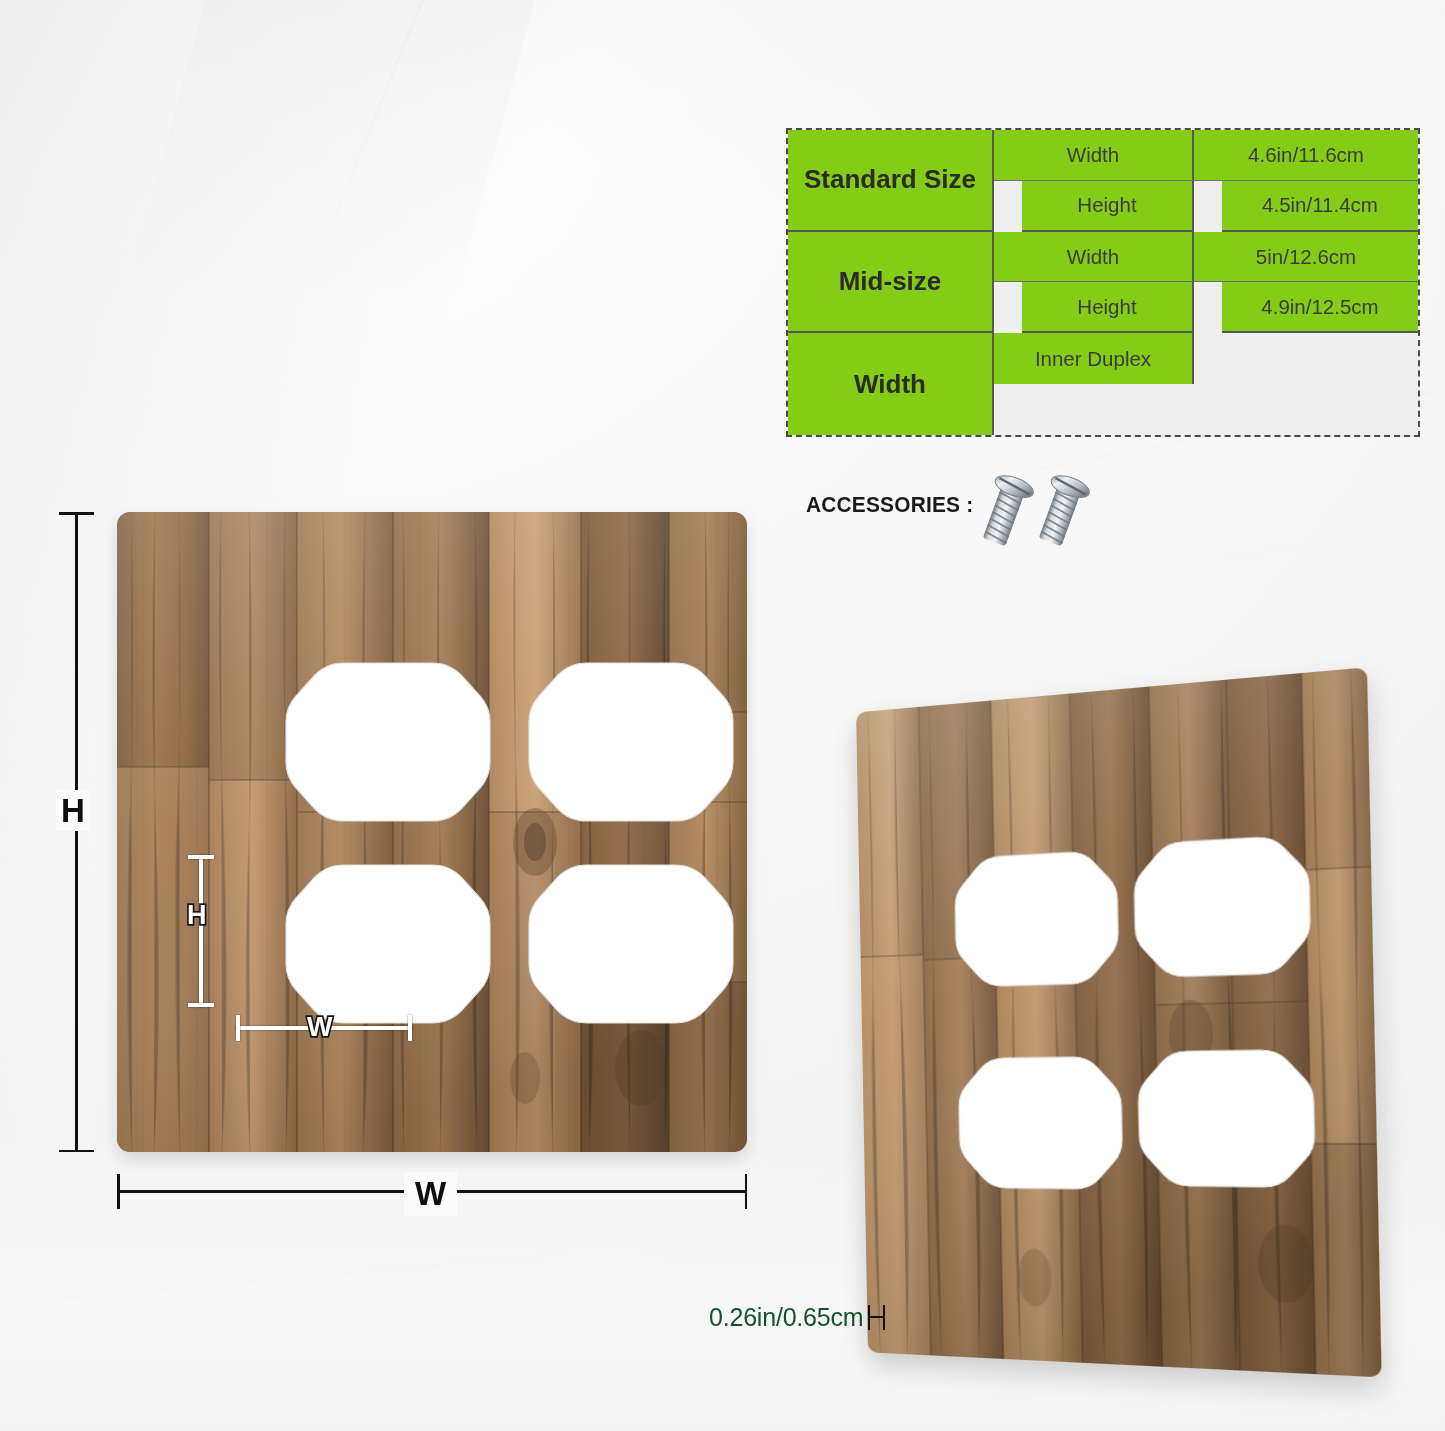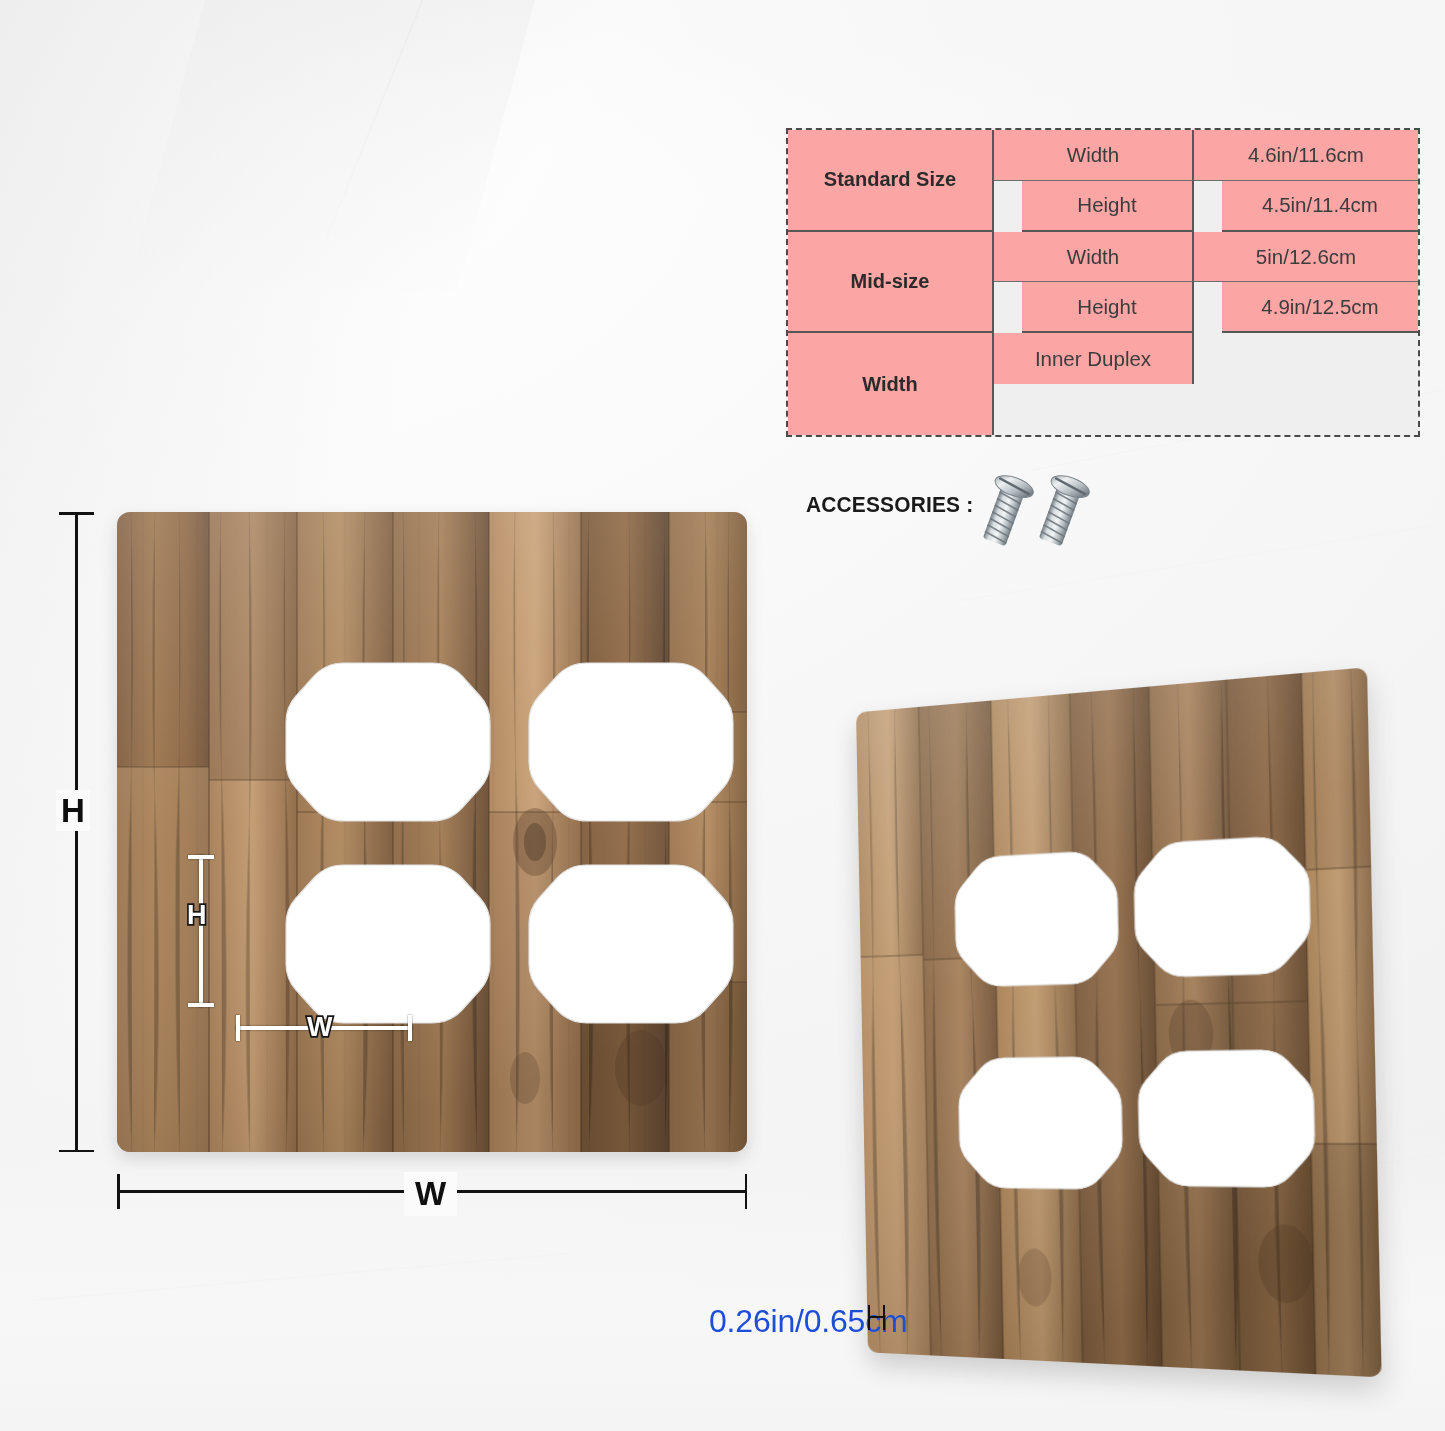--- a/index.html
+++ b/index.html
@@ -79,28 +79,28 @@
     border: 2px dashed #4a4a4a;
     background: #efefef;
     display: grid;
     grid-template-columns: 206px 200px 1fr;
     grid-template-rows: repeat(6, 1fr);
   }
   .dim-table .cell {
     display: flex; align-items: center; justify-content: center;
     font-size: 20.5px;
     color: #3c3c3c;
-    background: #fca5a5;
+    background: #84cc16;
     text-align: center;
   }
   .cell.group {
     grid-column: 1;
     grid-row: span 2;
     font-weight: 700;
-    font-size: 20px;
+    font-size: 26px;
     color: #2b2b2b;
     border-right: 2px solid #575757;
   }
   .cell.group.gsep { border-bottom: 2px solid #575757; }
   .cell.prop { grid-column: 2; border-right: 2px solid #575757; }
   .cell.val  { grid-column: 3; }
   .cell.rsep { border-bottom: 2px solid #575757; margin-left: 28px; }
   .cell.rthin { border-bottom: 1.5px solid #6d6d6d; }
 
   
@@ -204,21 +204,21 @@
     position: absolute; left: 307px; top: 1014px;
     font-size: 27px; font-weight: 700; color: #fff;
     line-height: 1;
     -webkit-text-stroke: 3.4px #151515;
     paint-order: stroke fill;
   }
 
   
   .thick-label {
     position: absolute; left: 709px; top: 1303px;
-    font-size: 32px; font-weight: 400; color: #1d4ed8;
+    font-size: 25px; font-weight: 400; color: #14532d;
     letter-spacing: -.2px;
     white-space: nowrap;
   }
   .thick-mark {
     position: absolute; left: 868px; top: 1316px;
     width: 17px; height: 2.4px; background: #111;
   }
   .thick-mark::before, .thick-mark::after {
     content: ""; position: absolute; top: -11px;
     width: 2.4px; height: 25px; background: #111;

